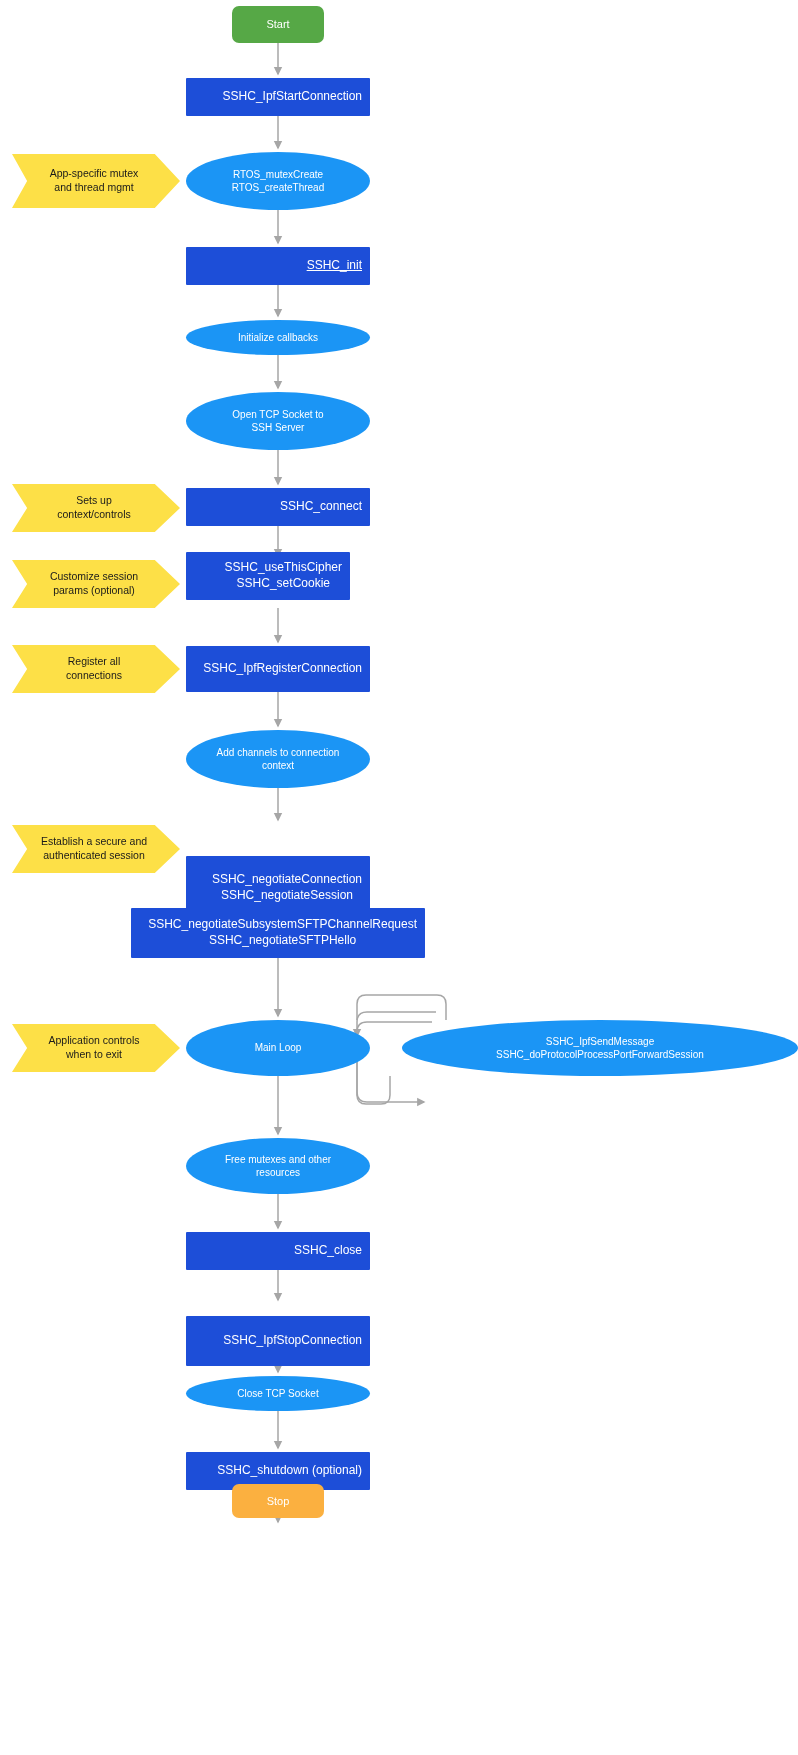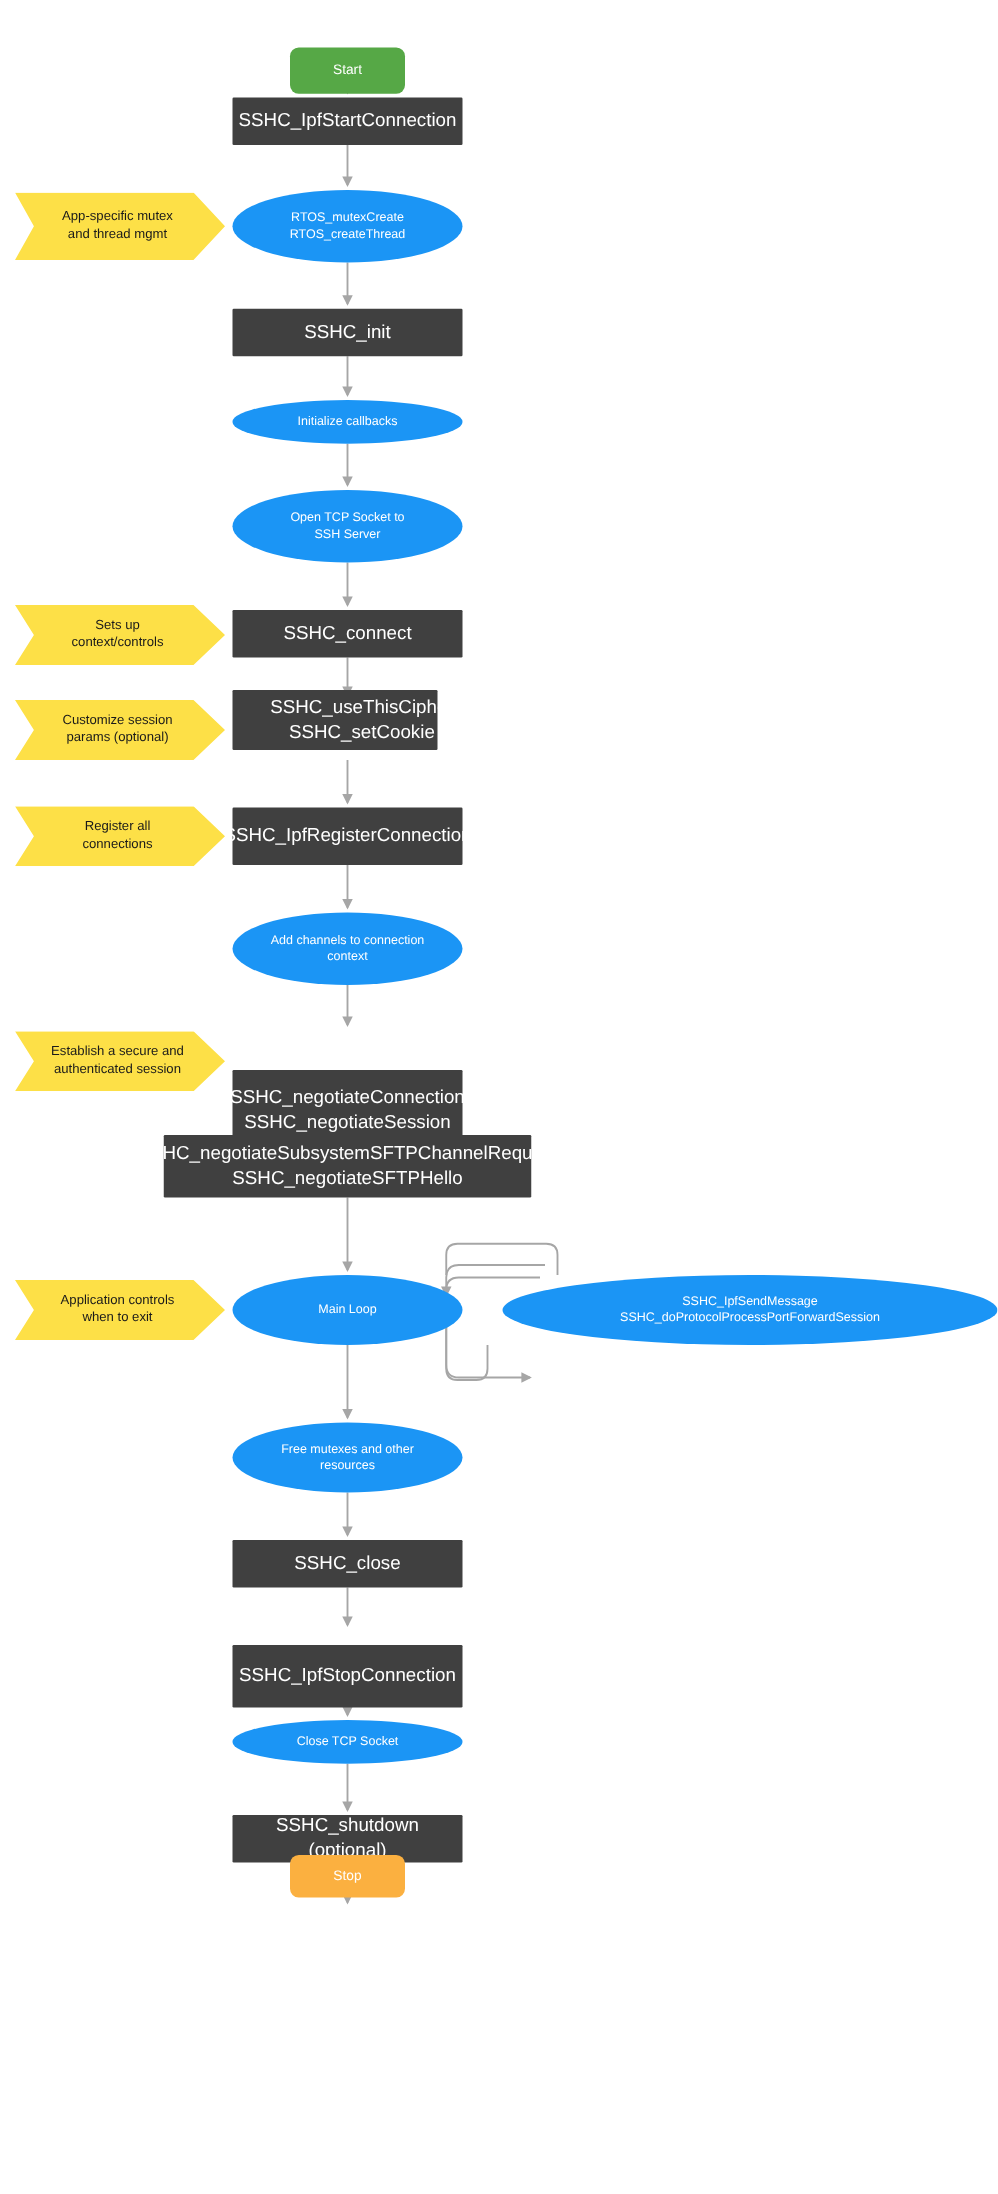--- a/index.html
+++ b/index.html
@@ -36,24 +36,25 @@
     justify-content: center;
     text-align: center;
     line-height: 1.32;
   }
   .node-label {
     display: block;
     padding: 0 8px;
     white-space: pre-line;
   }
   .shape-rect {
-    background: #404040;
+    background: #1d4ed8;
     color: #ffffff;
-    font-size: 15px;
+    font-size: 12px;
     border-radius: 1px;
+    justify-content: flex-end;
   }
   .shape-ellipse {
     background: #1b95f5;
     color: #ffffff;
     font-size: 10px;
     border-radius: 50% / 50%;
   }
   .shape-terminator {
     color: #ffffff;
     font-size: 11px;
@@ -128,31 +129,31 @@
   </div>
   <div class="node shape-banner" style="left:12px; top:825px; width:168px; height:48px;">
     <span class="node-label">Establish a secure and
 authenticated session</span>
   </div>
   <div class="node shape-banner" style="left:12px; top:1024px; width:168px; height:48px;">
     <span class="node-label">Application controls
 when to exit</span>
   </div>
 
-  <div class="node shape-terminator shape-start" style="left:232px; top:6px; width:92px; height:37px;margin-top:32px;">
+  <div class="node shape-terminator shape-start" style="left:232px; top:6px; width:92px; height:37px;">
     <span class="node-label">Start</span>
   </div>
   <div class="node shape-rect" style="left:186px; top:78px; width:184px; height:38px;">
     <span class="node-label">SSHC_IpfStartConnection</span>
   </div>
   <div class="node shape-ellipse" style="left:186px; top:152px; width:184px; height:58px;">
     <span class="node-label">RTOS_mutexCreate
 RTOS_createThread</span>
   </div>
-  <div class="node shape-rect" style="left:186px; top:247px; width:184px; height:38px;">
+  <div class="node shape-rect" style="left:186px; top:247px; width:184px; height:38px;text-decoration:underline;">
     <span class="node-label">SSHC_init</span>
   </div>
   <div class="node shape-ellipse" style="left:186px; top:320px; width:184px; height:35px;">
     <span class="node-label">Initialize callbacks</span>
   </div>
   <div class="node shape-ellipse" style="left:186px; top:392px; width:184px; height:58px;">
     <span class="node-label">Open TCP Socket to
 SSH Server</span>
   </div>
   <div class="node shape-rect" style="left:186px; top:488px; width:184px; height:38px;">

